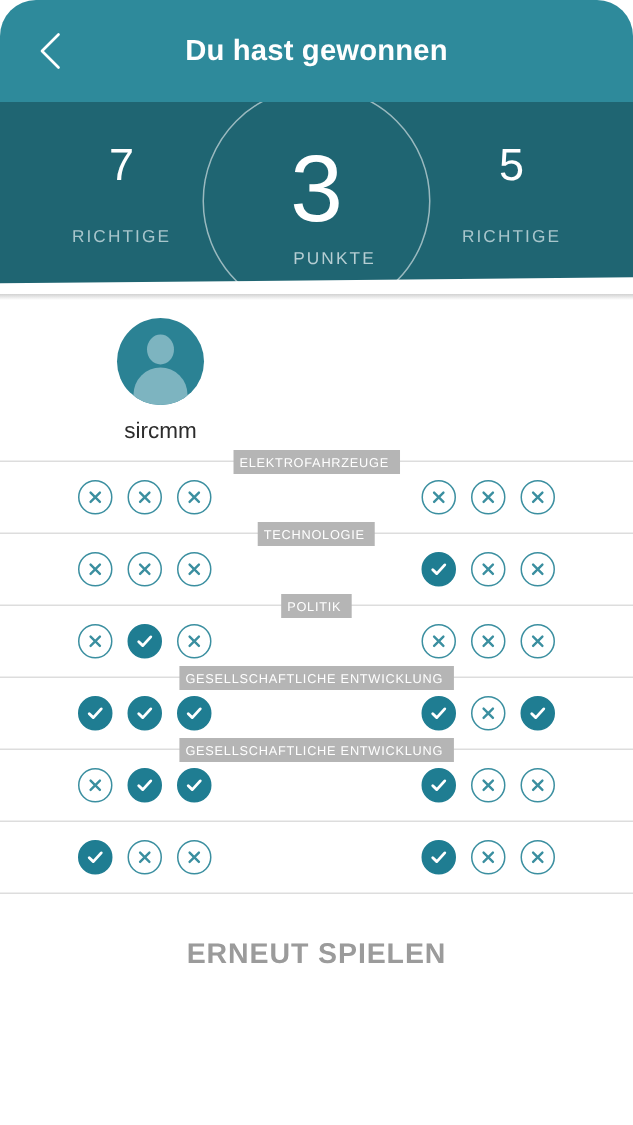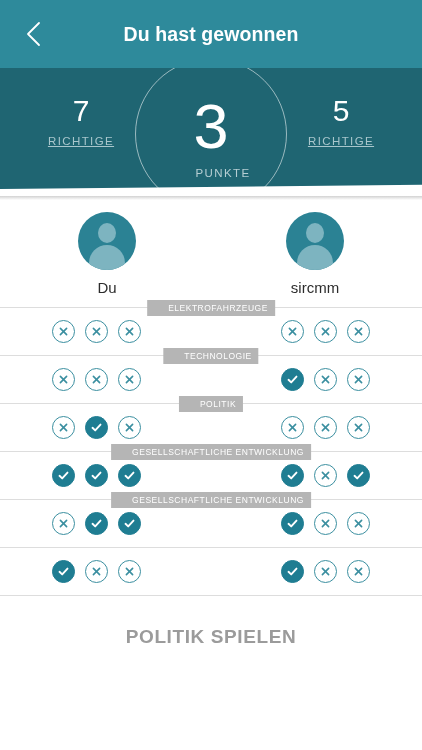--- a/index.html
+++ b/index.html
@@ -14,20 +14,21 @@
     font-family: "Liberation Sans", sans-serif;
     -webkit-font-smoothing: antialiased;
   }
 
   .screen {
     position: relative;
     width: 422px;
     height: 750px;
     background: #ffffff;
     overflow: hidden;
+    border-radius: 24px;
   }
 
   
   .navbar {
     position: relative;
     height: 68px;
     background: #2e8a9b;
     display: flex;
     align-items: center;
     justify-content: center;
@@ -89,22 +90,21 @@
   .side-score .num {
     color: #ffffff;
     font-size: 30px;
     line-height: 34px;
     font-weight: 300;
   }
   .side-score .lbl {
     color: #a8c6cc;
     font-size: 11.5px;
     letter-spacing: 1.4px;
-    margin-top: 7px;
-    text-decoration: underline;
+    margin-top: 24px;
   }
 
   .center-circle {
     position: absolute;
     left: 50%;
     top: -10px;
     transform: translateX(-50%);
     width: 152px;
     height: 152px;
     border-radius: 50%;
@@ -222,21 +222,21 @@
 
   .cat-badge {
     position: absolute;
     left: 50%;
     top: -8px;
     transform: translateX(-50%);
     background: #b5b5b5;
     color: #ffffff;
     font-size: 8.5px;
     letter-spacing: 0.5px;
-    padding: 3px 7px 3px 21px;
+    padding: 3px 7px 3px 4px;
     white-space: nowrap;
     z-index: 3;
     text-align: right;
   }
 
   
   .replay-wrap {
     display: flex;
     align-items: center;
     justify-content: center;
@@ -286,27 +286,20 @@
     </div>
   </div>
   <div class="panel-shadow"></div>
 
   <div class="players">
     <div class="player">
       <div class="avatar">
         <div class="head"></div>
           <div class="body"></div>
       </div>
-      <div class="pname">Du</div>
-    </div>
-    <div class="player">
-      <div class="avatar">
-        <div class="head"></div>
-          <div class="body"></div>
-      </div>
       <div class="pname">sircmm</div>
     </div>
   </div>
 
   <div class="rows" id="rows">
       <div class="row">
         <div class="cat-badge">ELEKTROFAHRZEUGE</div>
         <div class="marks">
           <div class="mark wrong">
             <svg width="13" height="13" viewBox="0 0 13 13">
@@ -546,16 +539,16 @@
             <svg width="13" height="13" viewBox="0 0 13 13">
               <line x1="3.4" y1="3.4" x2="9.6" y2="9.6" stroke="#3b8fa0" stroke-width="1.6" stroke-linecap="round"></line>
               <line x1="9.6" y1="3.4" x2="3.4" y2="9.6" stroke="#3b8fa0" stroke-width="1.6" stroke-linecap="round"></line>
             </svg>
           </div>
         </div>
       </div>
     </div>
 
   <div class="replay-wrap">
-    <button class="replay">POLITIK SPIELEN</button>
+    <button class="replay">ERNEUT SPIELEN</button>
   </div>
 
 </div>
 
 </body></html>

